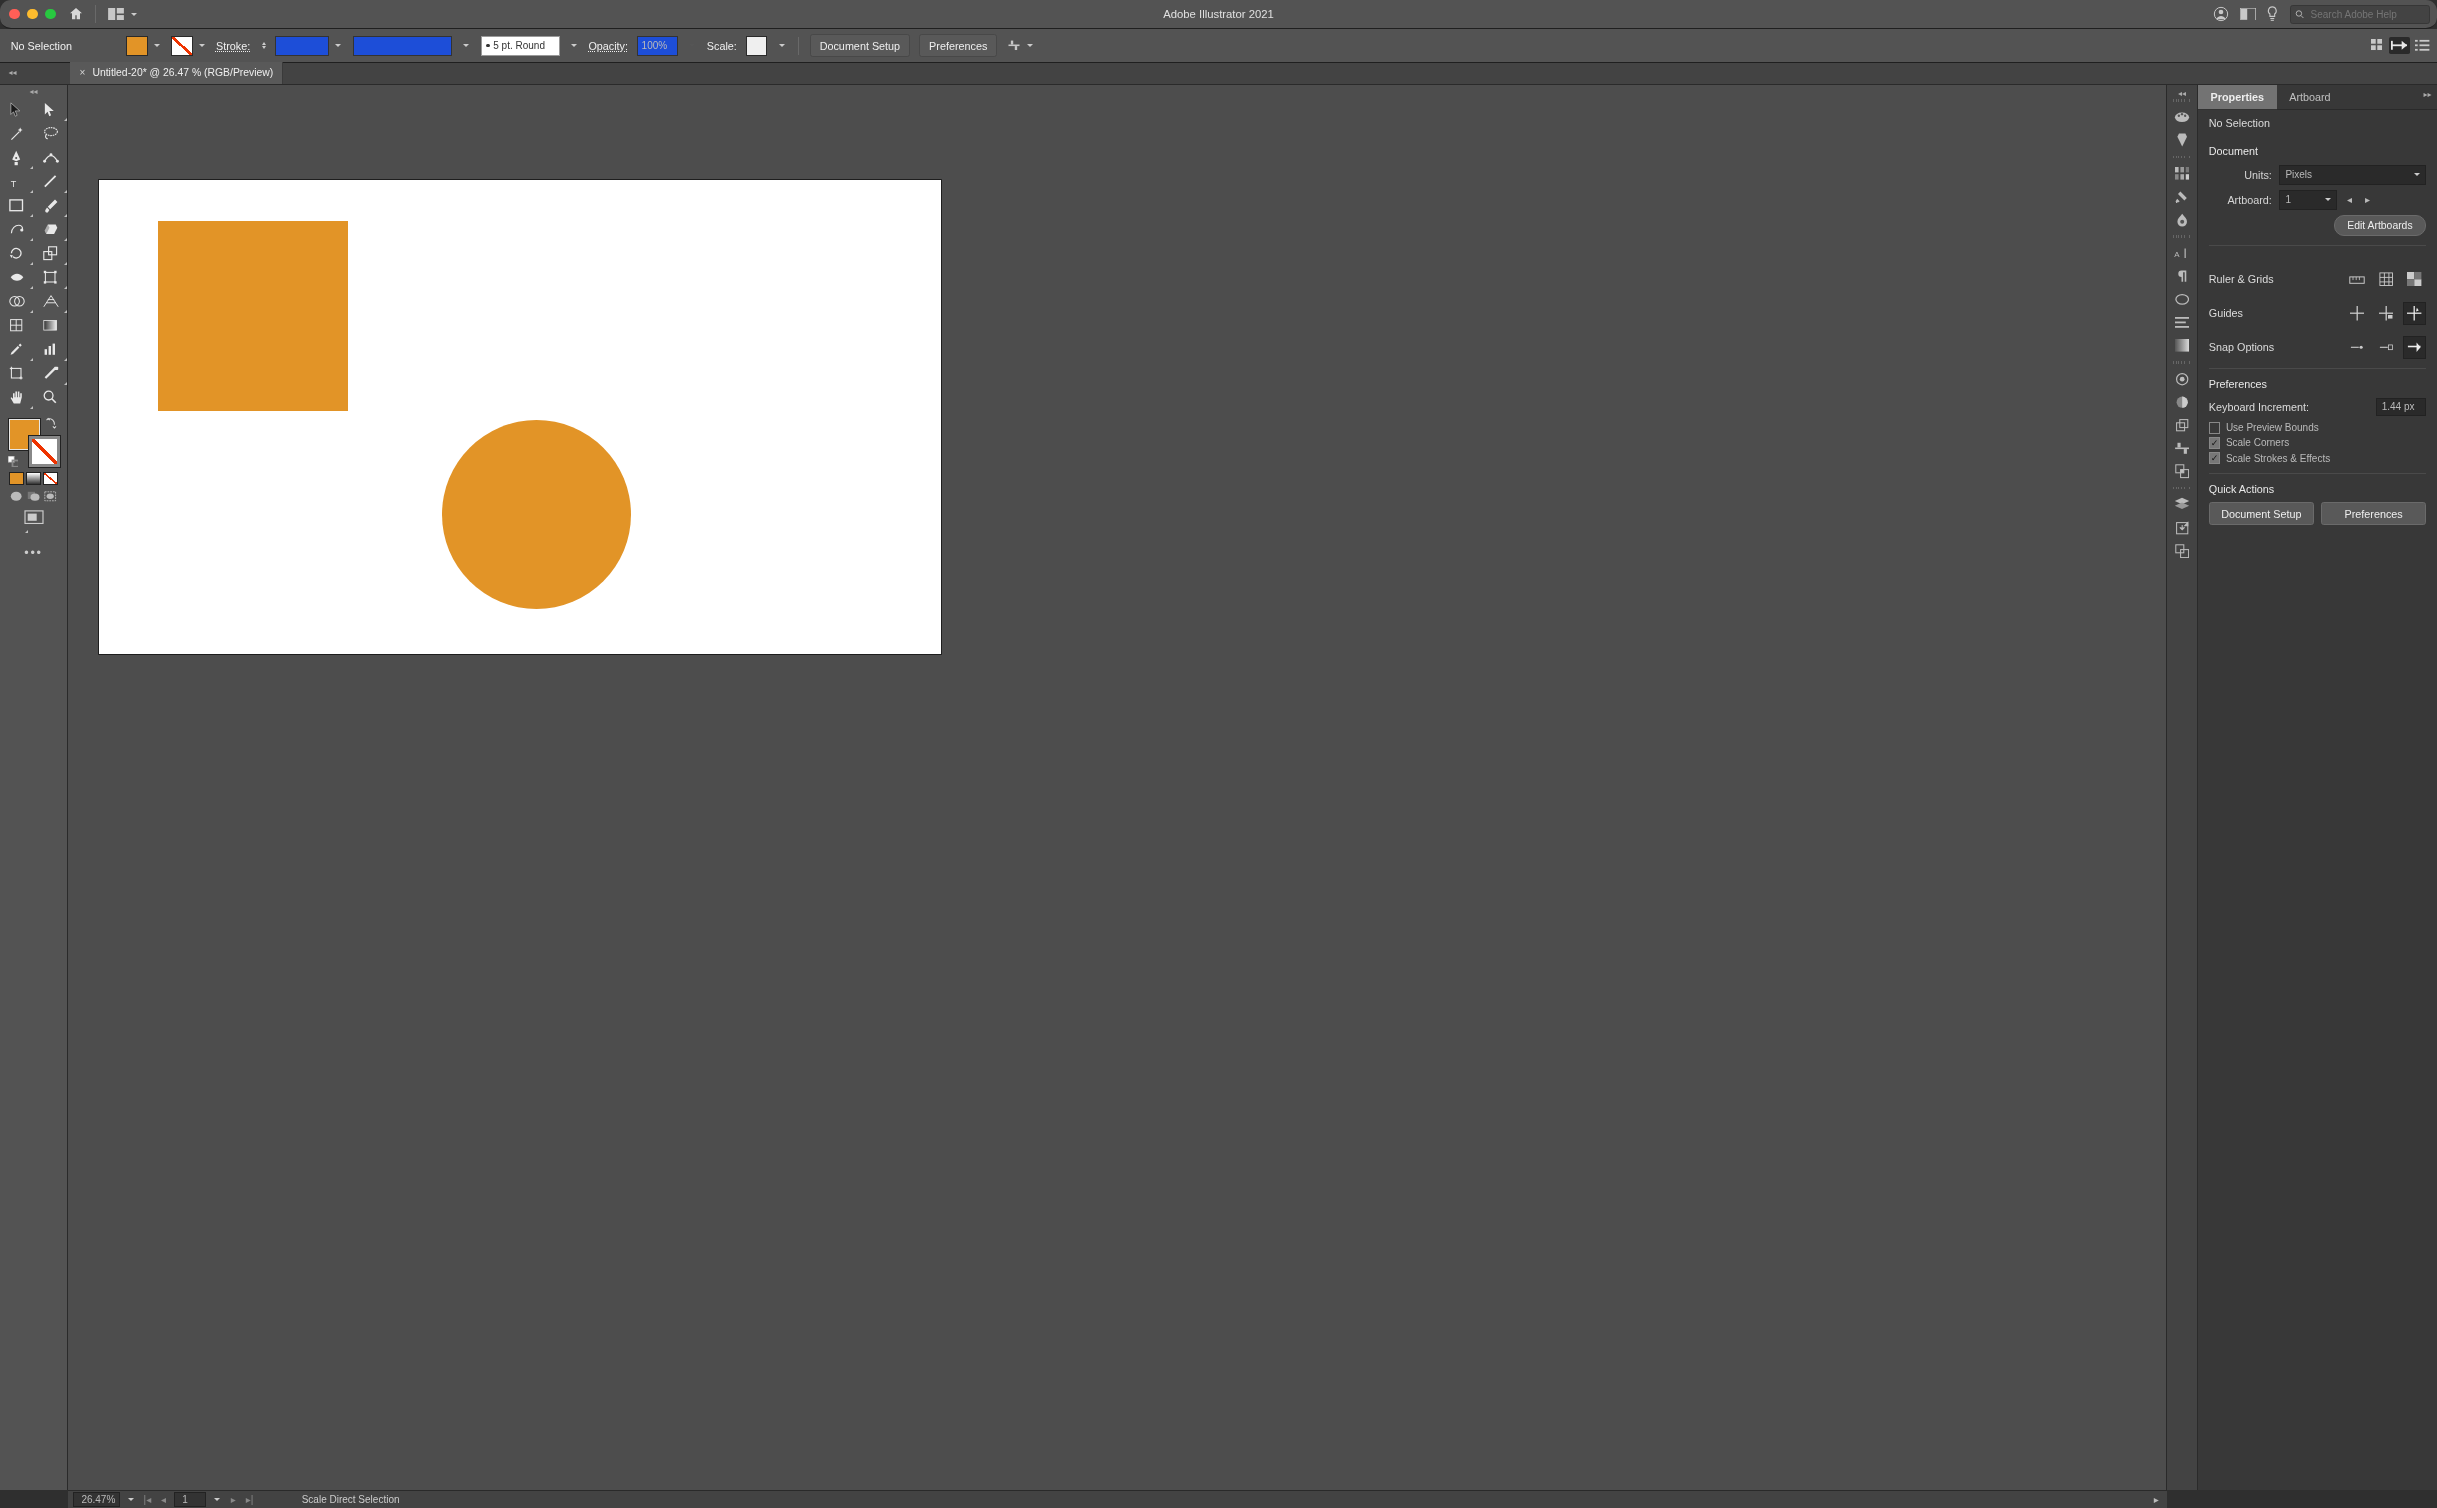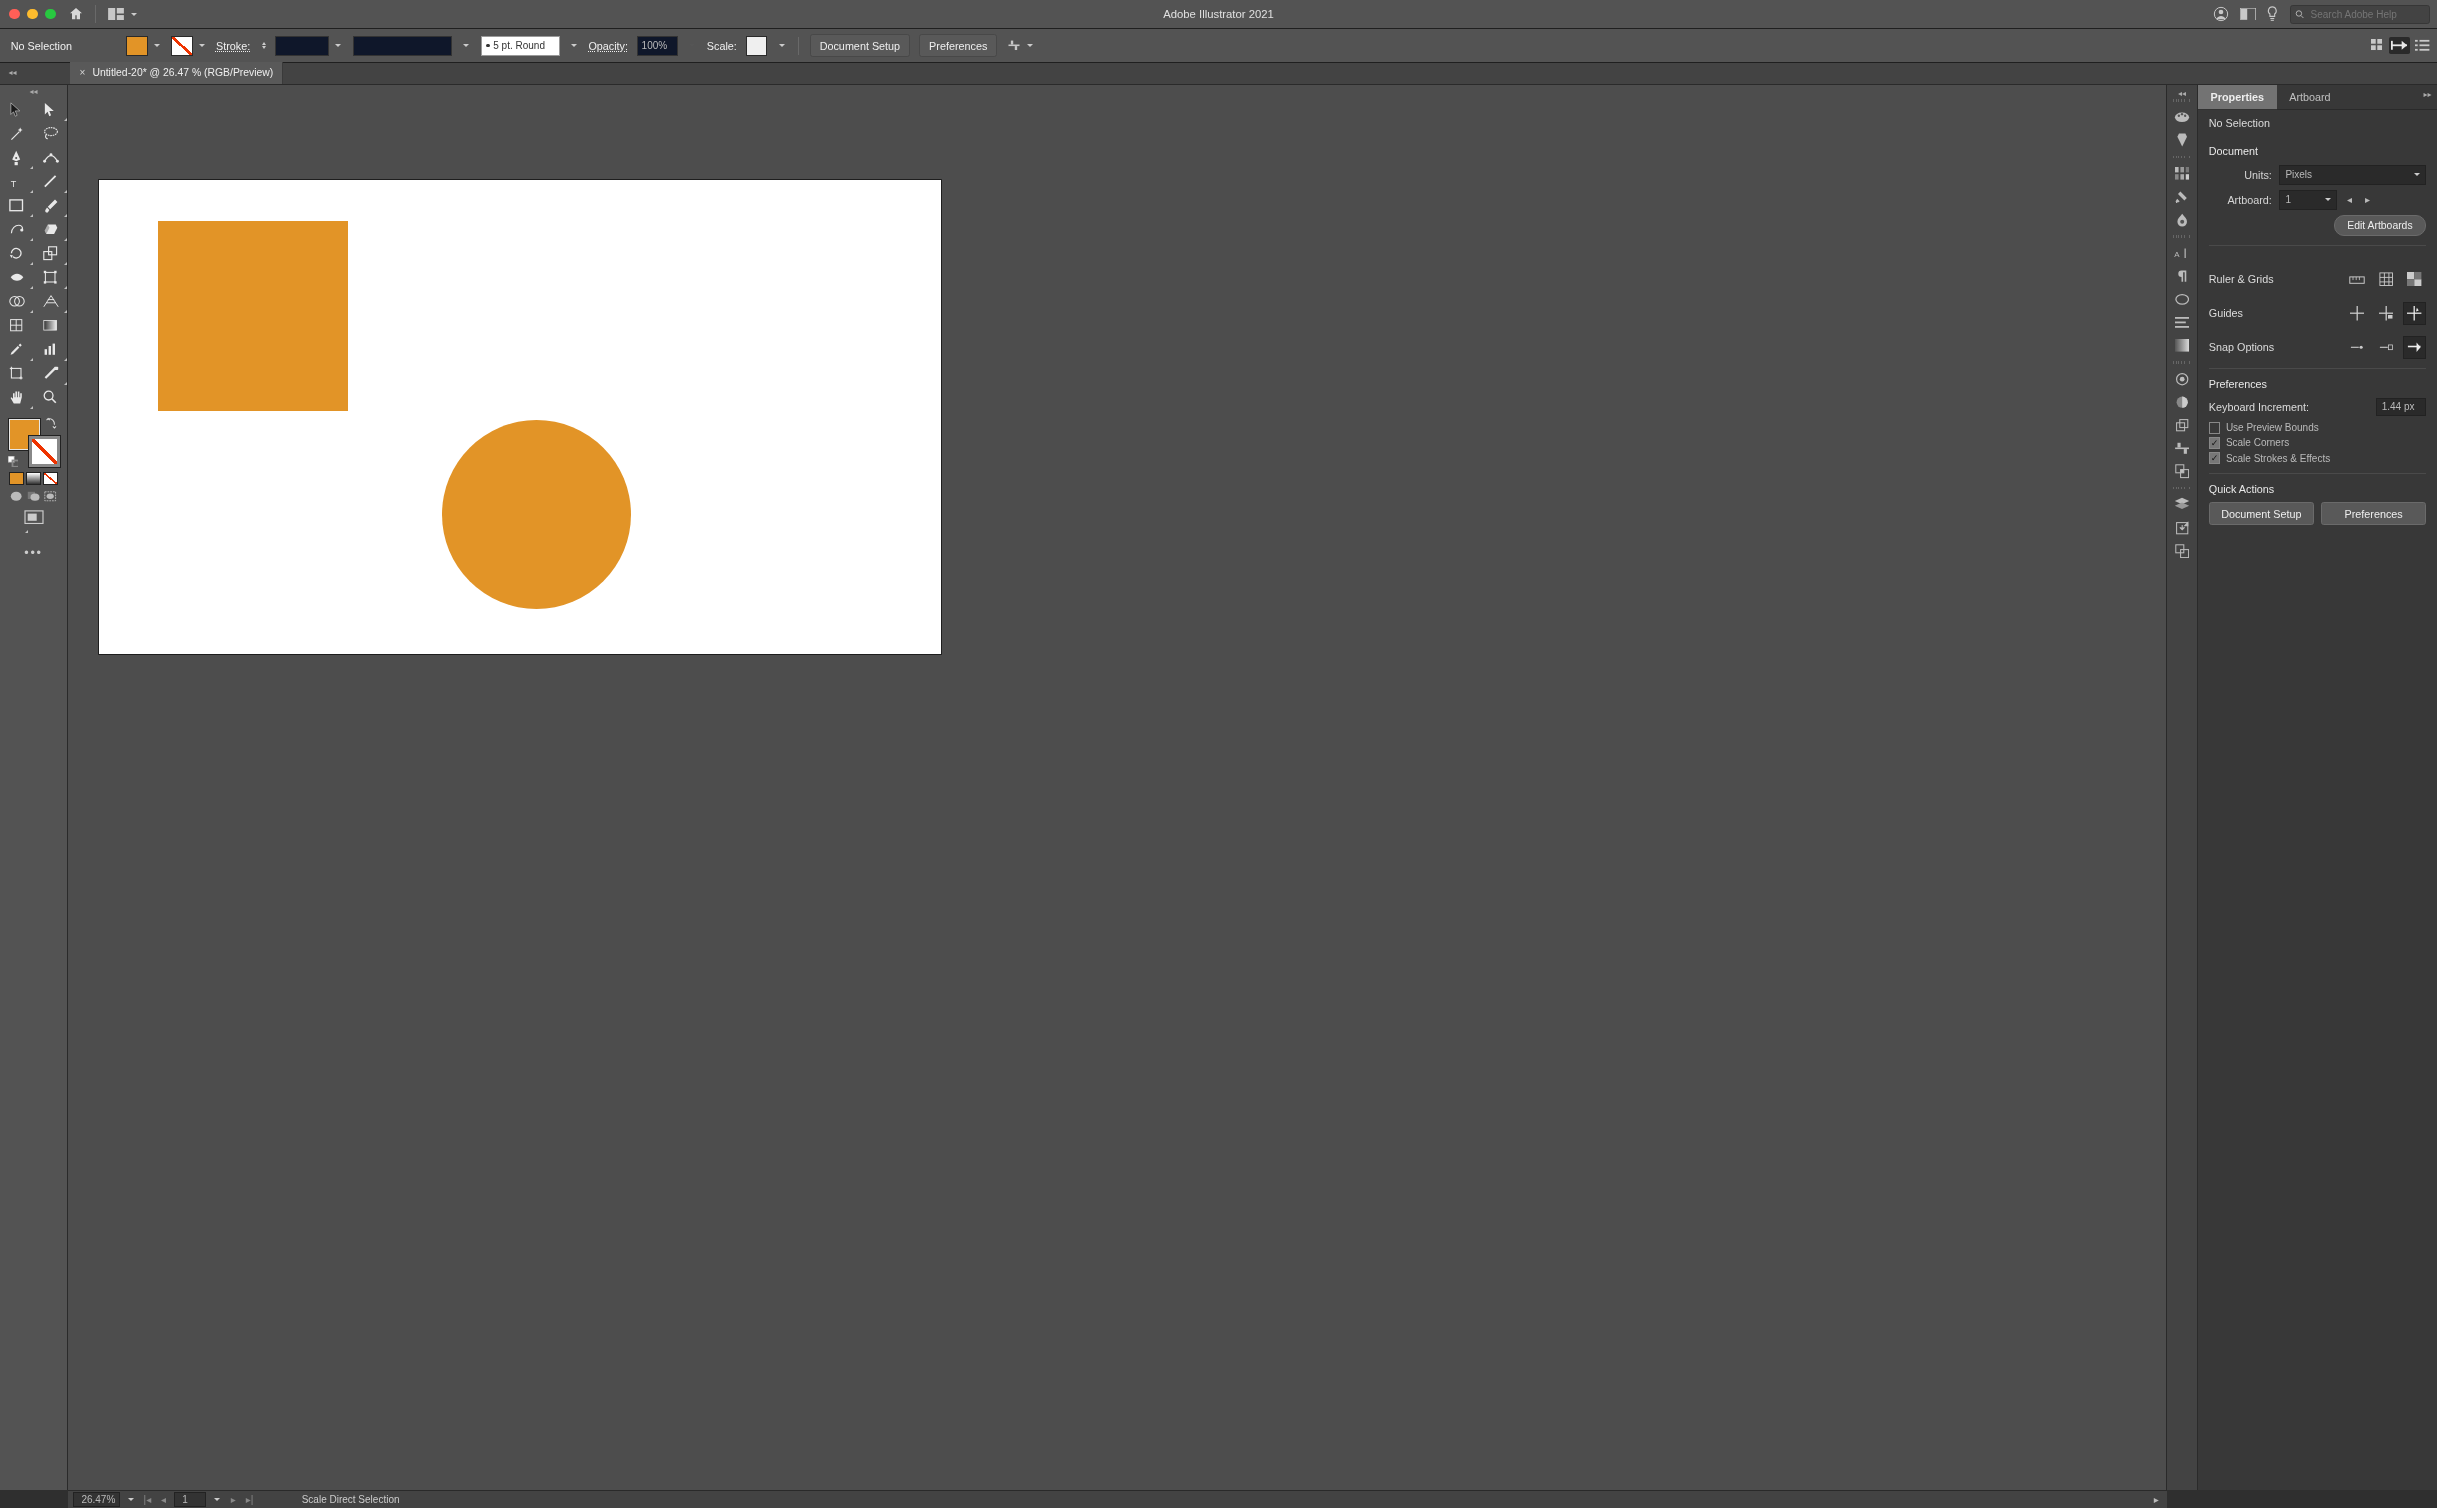--- a/index.html
+++ b/index.html
@@ -16,21 +16,21 @@
     --border2:#272727;
     --accent:#e29427;
     --btn:#595959;
     --btn-border:#6e6e6e;
     --dark-field:#272727;
     --canvas:#4d4d4d;
   }
   *{box-sizing:border-box;font-family:"Helvetica Neue",Arial,sans-serif;font-size:10px;color:var(--text-dim);}
   html,body{margin:0;padding:0;height:100%;width:100%;overflow:hidden;background:var(--bg0);}
   svg{display:block;}
-  .title-bar{height:29px;background:#535353;display:flex;align-items:center;position:relative;border-bottom:0.9px solid var(--border);}
+  .title-bar{height:29px;background:#535353;display:flex;align-items:center;position:relative;border-bottom:0.9px solid var(--border);border-radius:11px;}
   .traffic{display:flex;gap:7.2px;margin-left:9px;align-items:center;}
   .dot{width:10.8px;height:10.8px;border-radius:50%;}
   .dot.r{background:#ff5f57;}
   .dot.y{background:#febc2e;}
   .dot.g{background:#28c840;}
   .title-text{position:absolute;left:50%;transform:translateX(-50%);color:#e0e0e0;font-size:11.3px;}
   .tb-left{display:flex;align-items:center;gap:9px;margin-left:12.6px;}
   .tb-right{position:absolute;right:7.2px;display:flex;align-items:center;gap:10.8px;}
   .tb-divider{width:0.9px;height:18px;background:#696969;margin:0 1.8px;}
   .search-help{display:flex;align-items:center;background:#434343;border:0.9px solid #373737;border-radius:2.7px;height:19px;width:140px;padding:0 4.5px;gap:3.6px;}
@@ -40,21 +40,21 @@
   .ctrl-label{color:#f0f0f0;font-size:10.8px;white-space:nowrap;}
   .ctrl-group{display:flex;align-items:center;gap:3.6px;}
   .swatch{width:21.6px;height:20px;border:0.9px solid #2a2a2a;display:flex;align-items:center;justify-content:center;}
   .dd-arrow{width:10.8px;height:20px;display:flex;align-items:center;justify-content:center;cursor:pointer;}
   .dd-arrow::after{content:"";border-left:3.2px solid transparent;border-right:3.2px solid transparent;border-top:3.6px solid #ccc;}
   .stepper{width:12.6px;height:20px;display:flex;flex-direction:column;justify-content:center;gap:0.9px;}
   .stepper div{width:0;height:0;border-left:2.7px solid transparent;border-right:2.7px solid transparent;margin-left:2.7px;}
   .stepper .up{border-bottom:3.2px solid #ccc;}
   .stepper .dn{border-top:3.2px solid #ccc;}
   .btn-ctl{background:var(--btn);border:0.9px solid #484848;border-radius:2.7px;padding:4.5px 9px;color:#eee;font-size:10.8px;cursor:pointer;white-space:nowrap;}
-  .dark-box{background:#0f172a;border:0.9px solid #333;height:20px;}
+  .dark-box{background:#1d4ed8;border:0.9px solid #333;height:20px;}
   .val-box{background:#fff;border:0.9px solid #999;height:20px;display:flex;align-items:center;padding:0 4.5px;gap:3.6px;}
   .ctrl-right{position:absolute;right:7.2px;display:flex;gap:5.4px;align-items:center;}
 
   .tabs-bar{height:21.6px;background:#434343;display:flex;align-items:flex-end;border-bottom:0.9px solid #2a2a2a;position:relative;}
   .tabs-edge{width:21.6px;height:10.8px;display:flex;align-items:center;justify-content:center;margin-left:1.8px;margin-bottom:5.4px;}
   .doc-tab{height:21.6px;background:#595959;display:flex;align-items:center;padding:0 9px;gap:7.2px;border-right:0.9px solid #3a3a3a;}
   .doc-tab .x{font-size:10px;color:#d5d5d5;cursor:pointer;}
   .doc-tab .lab{font-weight:normal;color:#eee;font-size:10.4px;}
 
   .main{position:absolute;top:85px;bottom:18px;left:0;right:0;display:flex;}

